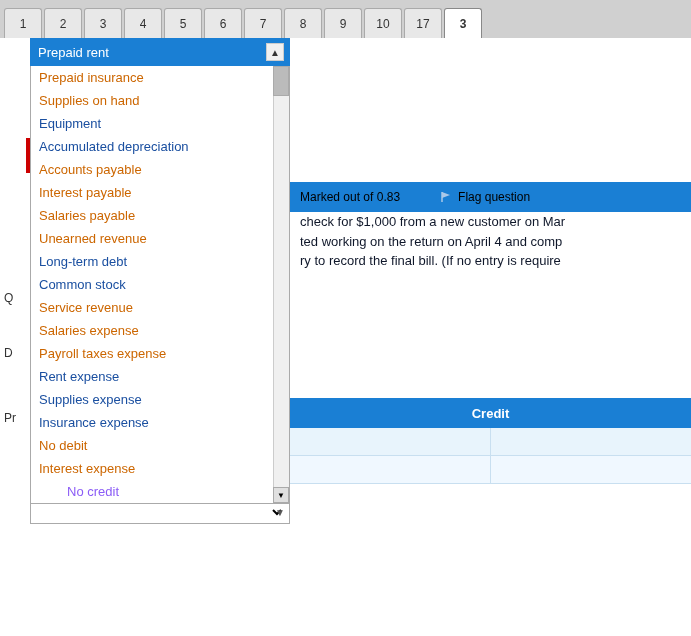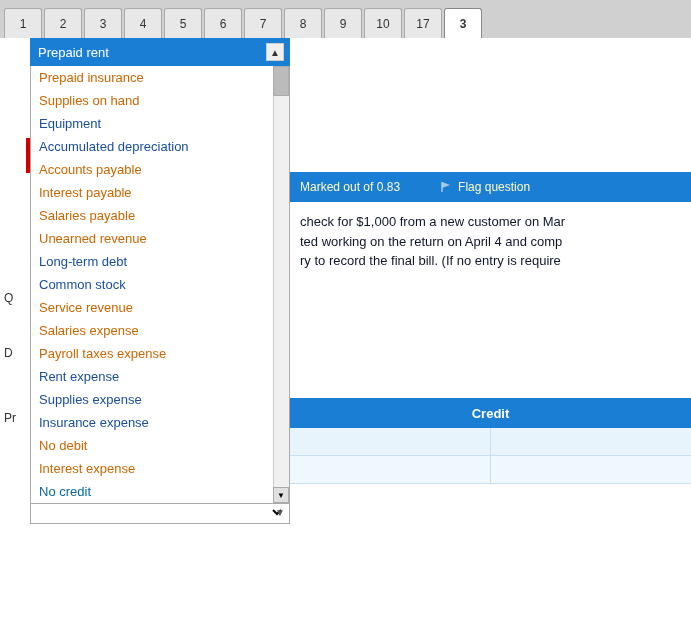--- a/index.html
+++ b/index.html
@@ -46,28 +46,28 @@
     .content-area {
       background: white;
       width: 100%;
       height: calc(636px - 38px);
       position: relative;
     }
 
     
     .question-meta {
       background: #1a7fd4;
-      color: #fef9c3;
+      color: #000000;
       height: 30px;
       display: flex;
       align-items: center;
       padding: 0 10px;
       font-size: 12px;
       position: absolute;
-      top: 134px;
+      top: 144px;
       left: 290px;
       right: 0;
     }
 
     
     .question-text-area {
       position: absolute;
       top: 170px;
       left: 290px;
       right: 0;
@@ -351,21 +351,21 @@
         <div class="dropdown-item" style="color:#1a4fa0;">Long-term debt</div>
         <div class="dropdown-item" style="color:#1a4fa0;">Common stock</div>
         <div class="dropdown-item" style="color:#cc6600;">Service revenue</div>
         <div class="dropdown-item" style="color:#cc6600;">Salaries expense</div>
         <div class="dropdown-item" style="color:#cc6600;">Payroll taxes expense</div>
         <div class="dropdown-item" style="color:#1a4fa0;">Rent expense</div>
         <div class="dropdown-item" style="color:#1a4fa0;text-align:right;">Supplies expense</div>
         <div class="dropdown-item" style="color:#1a4fa0;">Insurance expense</div>
         <div class="dropdown-item" style="color:#cc6600;">No debit</div>
         <div class="dropdown-item" style="color:#cc6600;">Interest expense</div>
-        <div class="dropdown-item" style="color:#0369a1;">No credit</div>
+        <div class="dropdown-item" style="color:#8b5cf6;margin-left:28px;">No credit</div>
 
         <div class="scroll-track">
           <div class="scroll-btn top">▲</div>
           <div class="scroll-thumb"></div>
           <div class="scroll-btn bottom">▼</div>
         </div>
       </div>
     </div>
 
     <div class="bottom-select">

